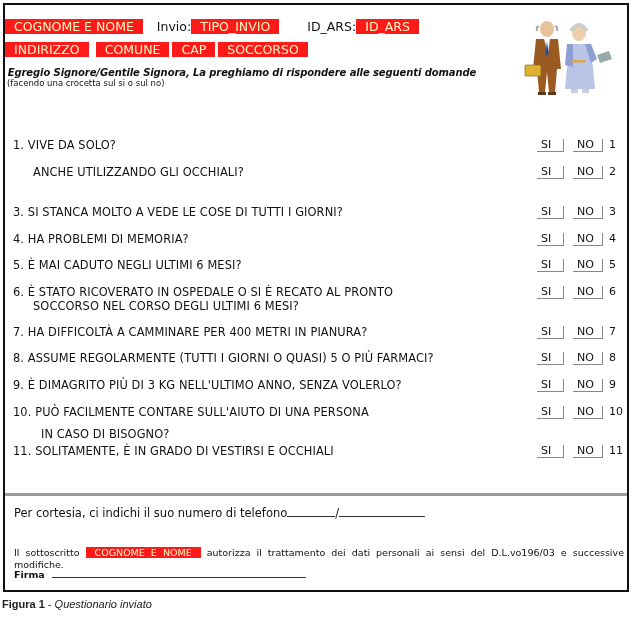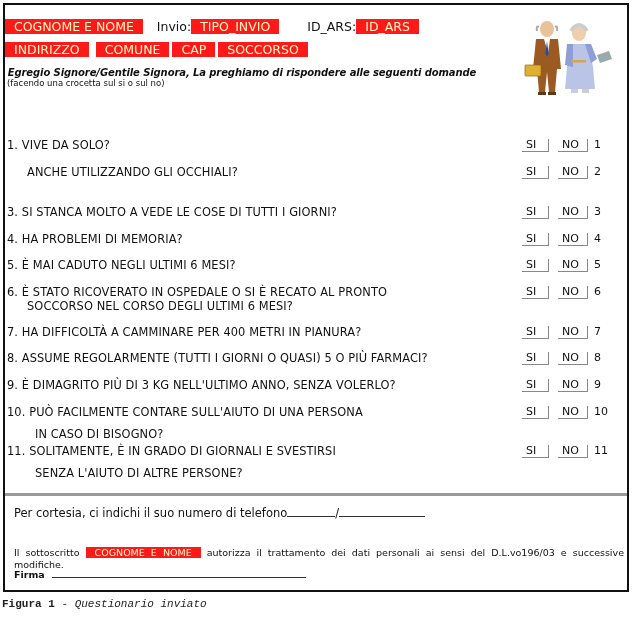--- a/index.html
+++ b/index.html
@@ -19,42 +19,42 @@
   .hdr-row2 { position: absolute; left: 0px; top: 37px; font-size: 12.5px; white-space: nowrap; }
   .hdr-row2 .red { margin-right: 3px; }
 
   .intro { position: absolute; left: 2px; top: 62px; width: 470px; }
   .intro-main { font-size: 10px; font-style: italic; font-weight: bold; line-height: 11px; letter-spacing: -0.1px; text-align: center; }
   .intro-sub { font-size: 8.5px; font-weight: normal; line-height: 10px; }
 
   .illustration { position: absolute; left: 512px; top: 12px; width: 108px; height: 82px; }
 
   .questions { position: absolute; left: 0; top: 0; width: 100%; }
-  .q { position: absolute; left: 2px; font-size: 11.4px; line-height: 13.5px; letter-spacing: 0.1px; }
+  .q { position: absolute; left: 8px; font-size: 11.4px; line-height: 13.5px; letter-spacing: 0.1px; }
   .q .num { display: inline-block; }
   .q .cont { padding-left: 20px; }
   .q.two .cont { padding-left: 28px; margin-top: 8px; }
 
-  .ans { position: absolute; left: 517px; font-size: 11px; height: 14px; display: flex; align-items: flex-start; }
+  .ans { position: absolute; left: 532px; font-size: 11px; height: 14px; display: flex; align-items: flex-start; }
   .box {
     display: inline-block; height: 13px; line-height: 12px; text-align: left;
     border-bottom: 1.5px solid #888; border-right: 1.5px solid #888; padding-left: 4px;
   }
   .box.si { width: 27px; }
   .box.no { width: 30px; margin-left: 9px; }
   .ans .qn { margin-left: 6px; line-height: 12px; }
 
   .sep { position: absolute; left: 0; top: 488px; width: 100%; height: 3px; background: #9a9a9a; }
 
   .phone { position: absolute; left: 9px; top: 501px; font-size: 11.5px; white-space: nowrap; }
   .consent { position: absolute; left: 9px; top: 542px; width: 610px; font-size: 9.5px; line-height: 12px; text-align: justify; }
   .signature { position: absolute; left: 9px; top: 563px; font-size: 9.5px; font-weight: bold; white-space: nowrap; }
   .line { display: inline-block; border-bottom: 1px solid #333; height: 10px; vertical-align: baseline; }
 
-  .caption { position: absolute; left: 2px; top: 598px; font-size: 11px; font-family: Liberation Mono, monospace; color: #222; }
+  .caption { position: absolute; left: 2px; top: 598px; font-size: 11px; font-family: Liberation Sans, sans-serif; color: #222; }
   .caption .b { font-weight: bold; }
   .caption .i { font-style: italic; }
 </style>
 </head>
 <body>
 
 <div class="frame">
 
   <div class="hdr-row1">
     <span class="red">COGNOME E NOME</span><span class="lbl">Invio:</span><span class="red">TIPO_INVIO</span><span class="lbl2">ID_ARS:</span><span class="red">ID_ARS</span>
@@ -181,22 +181,21 @@
       <div><span class="num">10.</span> <span>PUÒ FACILMENTE CONTARE SULL'AIUTO DI UNA PERSONA</span></div>
       <div class="cont">IN CASO DI BISOGNO?</div>
     </div>
     <div class="ans" style="top:401px">
       <span class="box si">SI</span>
       <span class="box no">NO</span>
       <span class="qn">10</span>
     </div>
 
     <div class="q two" style="top:440px">
-      <div><span class="num">11.</span> <span>SOLITAMENTE, È IN GRADO DI GIORNALI E SVESTIRSI</span></div>
-      <div class="cont">SENZA L'AIUTO DI ALTRE PERSONE?</div>
+      <div><span class="num">11.</span> <span>SOLITAMENTE, È IN GRADO DI VESTIRSI E OCCHIALI</span></div>
     </div>
     <div class="ans" style="top:440px">
       <span class="box si">SI</span>
       <span class="box no">NO</span>
       <span class="qn">11</span>
     </div>
   </div>
 
   <div class="sep"></div>
 

